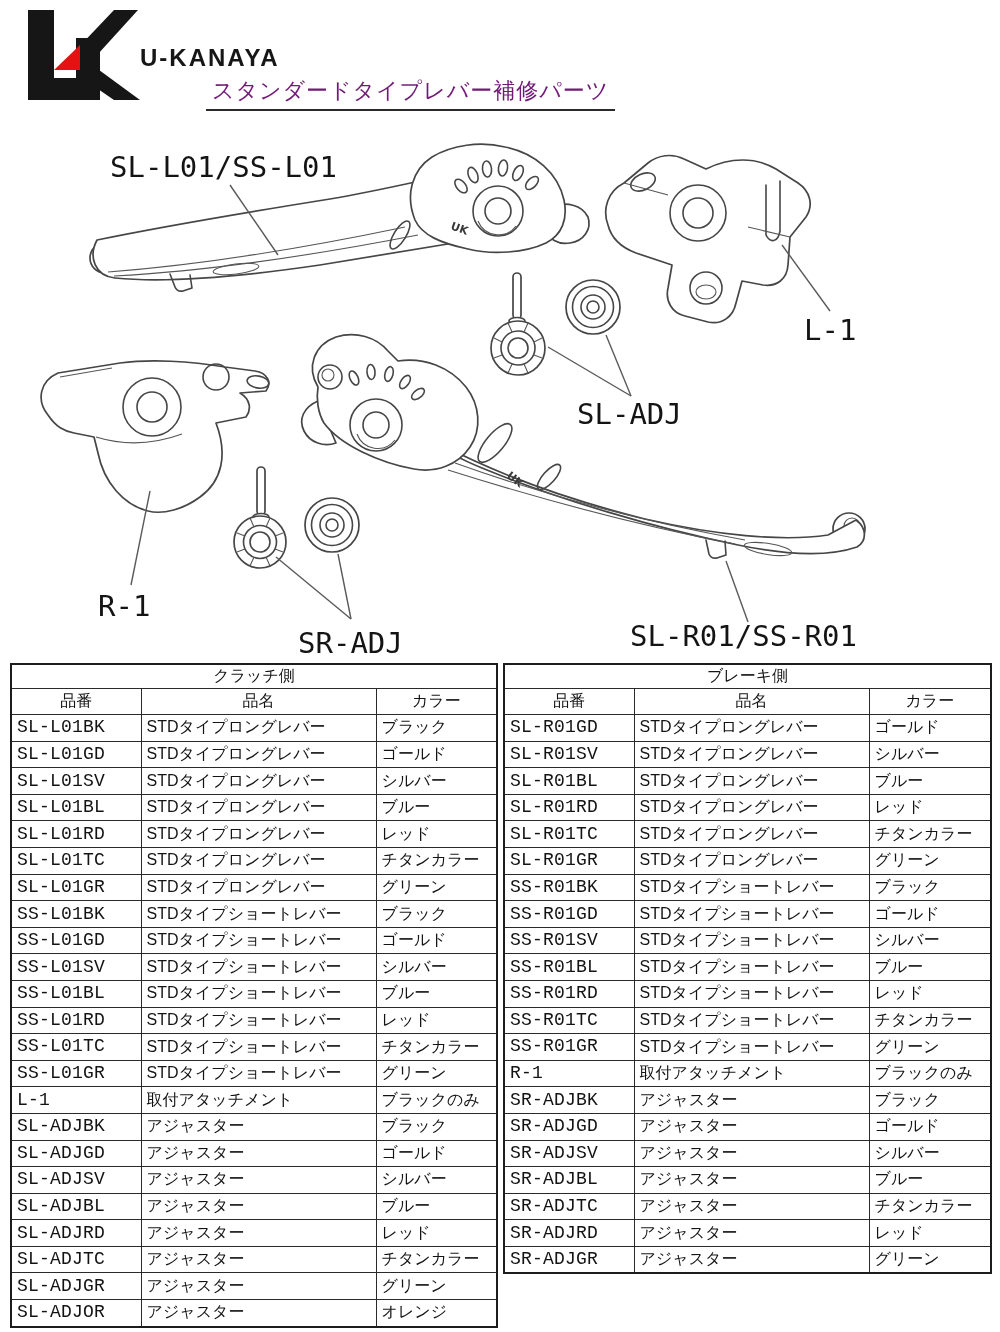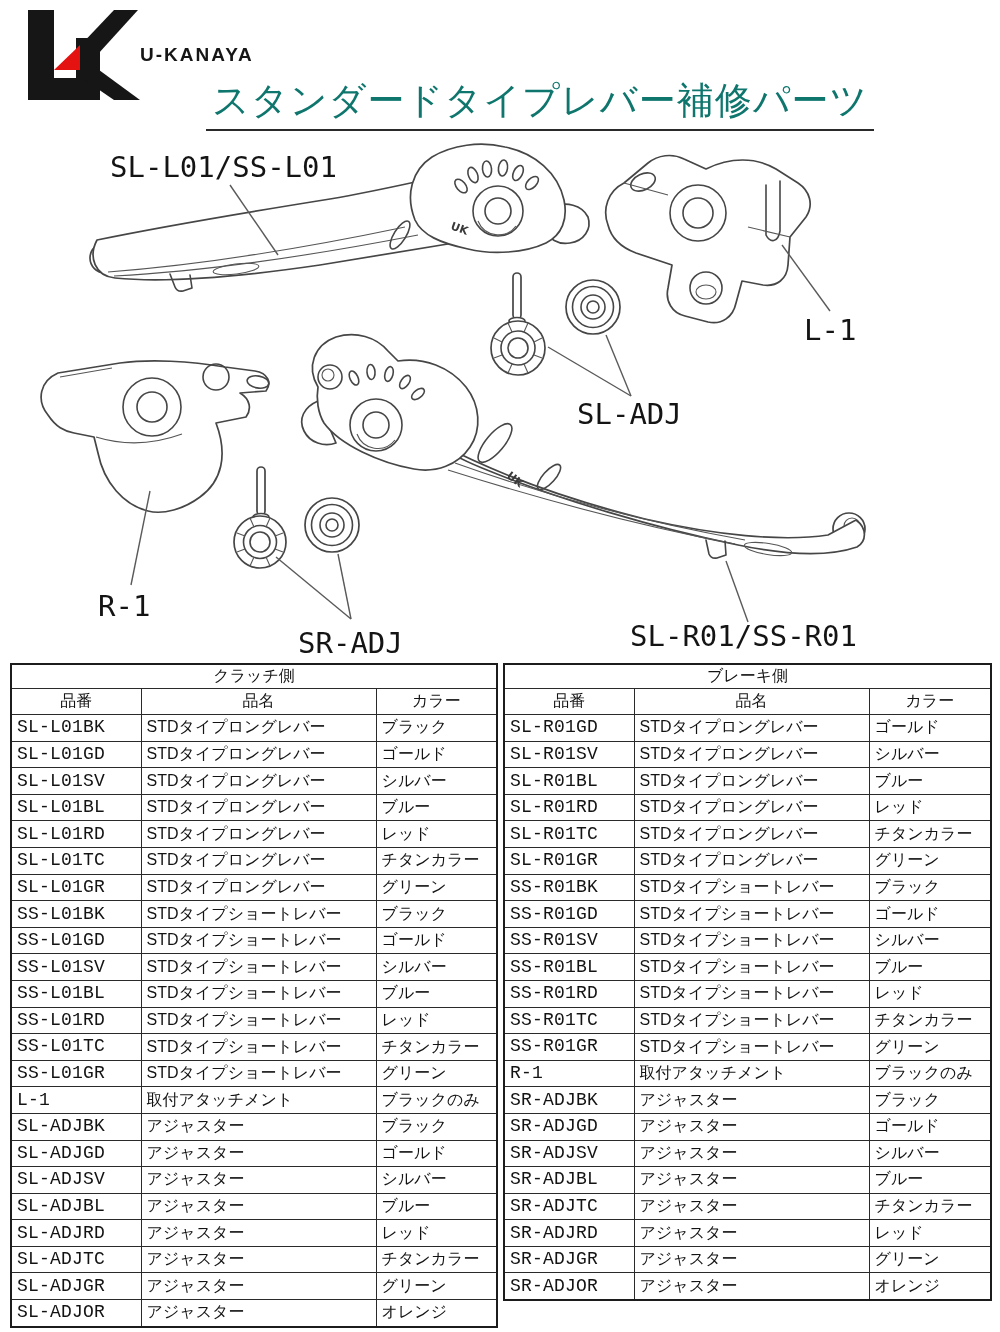--- a/index.html
+++ b/index.html
@@ -1,21 +1,21 @@
 <!DOCTYPE html>
 <html><head>
 <meta charset="utf-8">
 <style>
   html,body{margin:0;padding:0;background:#fff;}
   body{width:1000px;height:1332px;position:relative;font-family:"Liberation Sans",sans-serif;color:#141414;}
   .abs{position:absolute;}
 
   
-  #brand-name{left:140px;top:44px;font-size:19px;font-weight:bold;letter-spacing:2px;color:#161616;}
-  #doc-title{left:206px;top:76px;font-size:37px;letter-spacing:1px;color:#0f766e;
+  #brand-name{left:140px;top:44px;font-size:24px;font-weight:bold;letter-spacing:2px;color:#161616;}
+  #doc-title{left:206px;top:76px;font-size:22px;letter-spacing:1px;color:#701a75;
              border-bottom:2px solid #2a2a2a;padding:0 6px 3px 6px;white-space:nowrap;}
 
   
   #diagram{left:0;top:125px;}
   #diagram .ln{fill:none;stroke:#464646;stroke-width:1.6;stroke-linejoin:round;stroke-linecap:round;}
   #diagram .body{fill:#ffffff;stroke:#464646;stroke-width:1.7;stroke-linejoin:round;}
   #diagram .thin{fill:none;stroke:#565656;stroke-width:1.1;}
   #diagram .leader{stroke:#5a5a5a;stroke-width:1.4;}
   #diagram text.dlabel{font-family:"DejaVu Sans Mono","Liberation Sans",monospace;
                        font-size:29px;fill:#141414;letter-spacing:0px;}
@@ -457,19 +457,14 @@
         <td>アジャスター</td>
         <td>レッド</td>
       </tr>
 
       <tr>
         <td class="pn">SR-ADJGR</td>
         <td>アジャスター</td>
         <td>グリーン</td>
       </tr>
 
-      <tr>
-        <td class="pn">SR-ADJOR</td>
-        <td>アジャスター</td>
-        <td>オレンジ</td>
-      </tr>
     </tbody>
 </table>
 
 </body></html>

